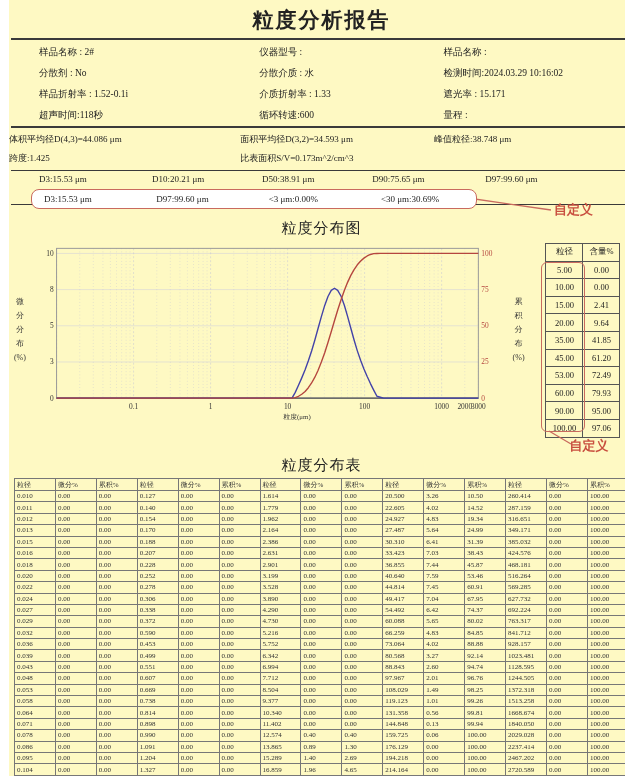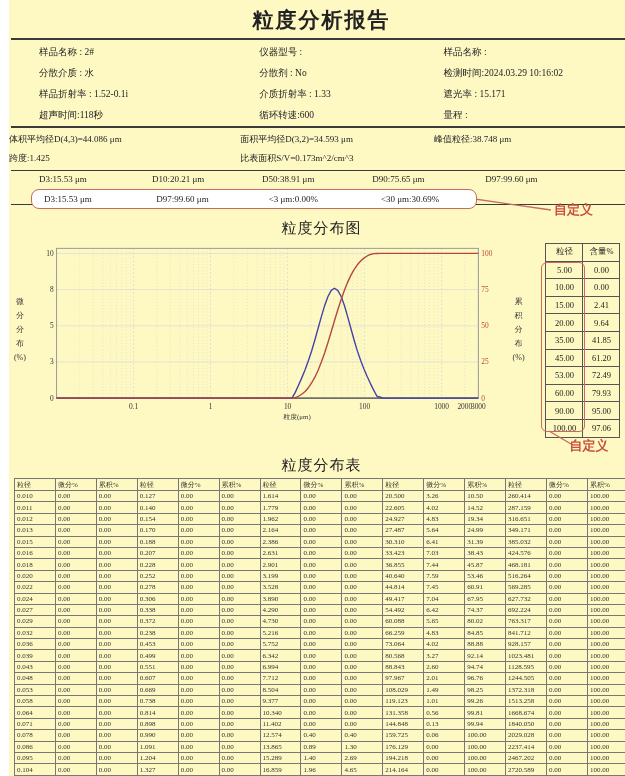--- a/index.html
+++ b/index.html
@@ -45,22 +45,22 @@
 
 <div class="page">
 
   <h1 class="title">粒度分析报告</h1>
   <div class="rule"></div>
 
   <div class="info-grid" id="info-grid">
       <div class="icell">样品名称 : 2#</div>
       <div class="icell">仪器型号 :</div>
       <div class="icell">样品名称 :</div>
+      <div class="icell">分散剂 : No</div>
       <div class="icell">分散介质 : 水</div>
-      <div class="icell">分散剂 : No</div>
       <div class="icell">检测时间:2024.03.29 10:16:02</div>
       <div class="icell">样品折射率 : 1.52-0.1i</div>
       <div class="icell">介质折射率 : 1.33</div>
       <div class="icell">遮光率 : 15.171</div>
       <div class="icell">超声时间:118秒</div>
       <div class="icell">循环转速:600</div>
       <div class="icell">量程 :</div>
     </div>
   <div class="rule"></div>
 
@@ -467,21 +467,21 @@
           <td>5.65</td>
           <td>80.02</td>
           <td>763.317</td>
           <td>0.00</td>
           <td>100.00</td>
         </tr>
         <tr>
           <td>0.032</td>
           <td>0.00</td>
           <td>0.00</td>
-          <td>0.238</td>
+          <td>0.590</td>
           <td>0.00</td>
           <td>0.00</td>
           <td>5.216</td>
           <td>0.00</td>
           <td>0.00</td>
           <td>66.259</td>
           <td>4.83</td>
           <td>84.85</td>
           <td>841.712</td>
           <td>0.00</td>

